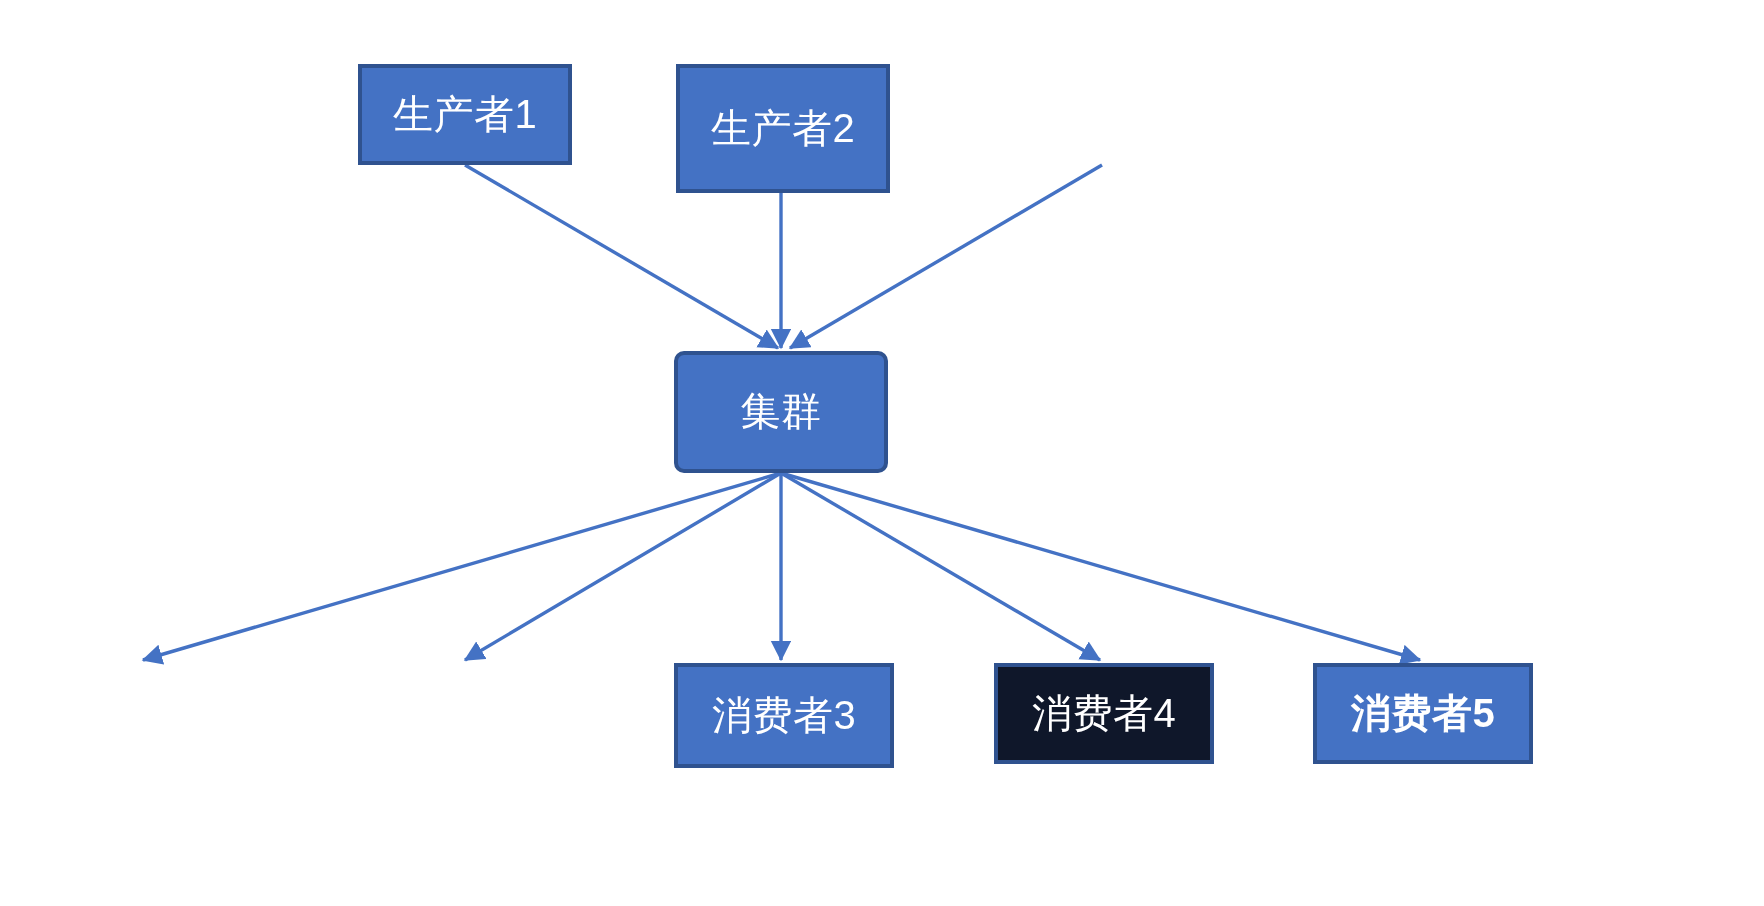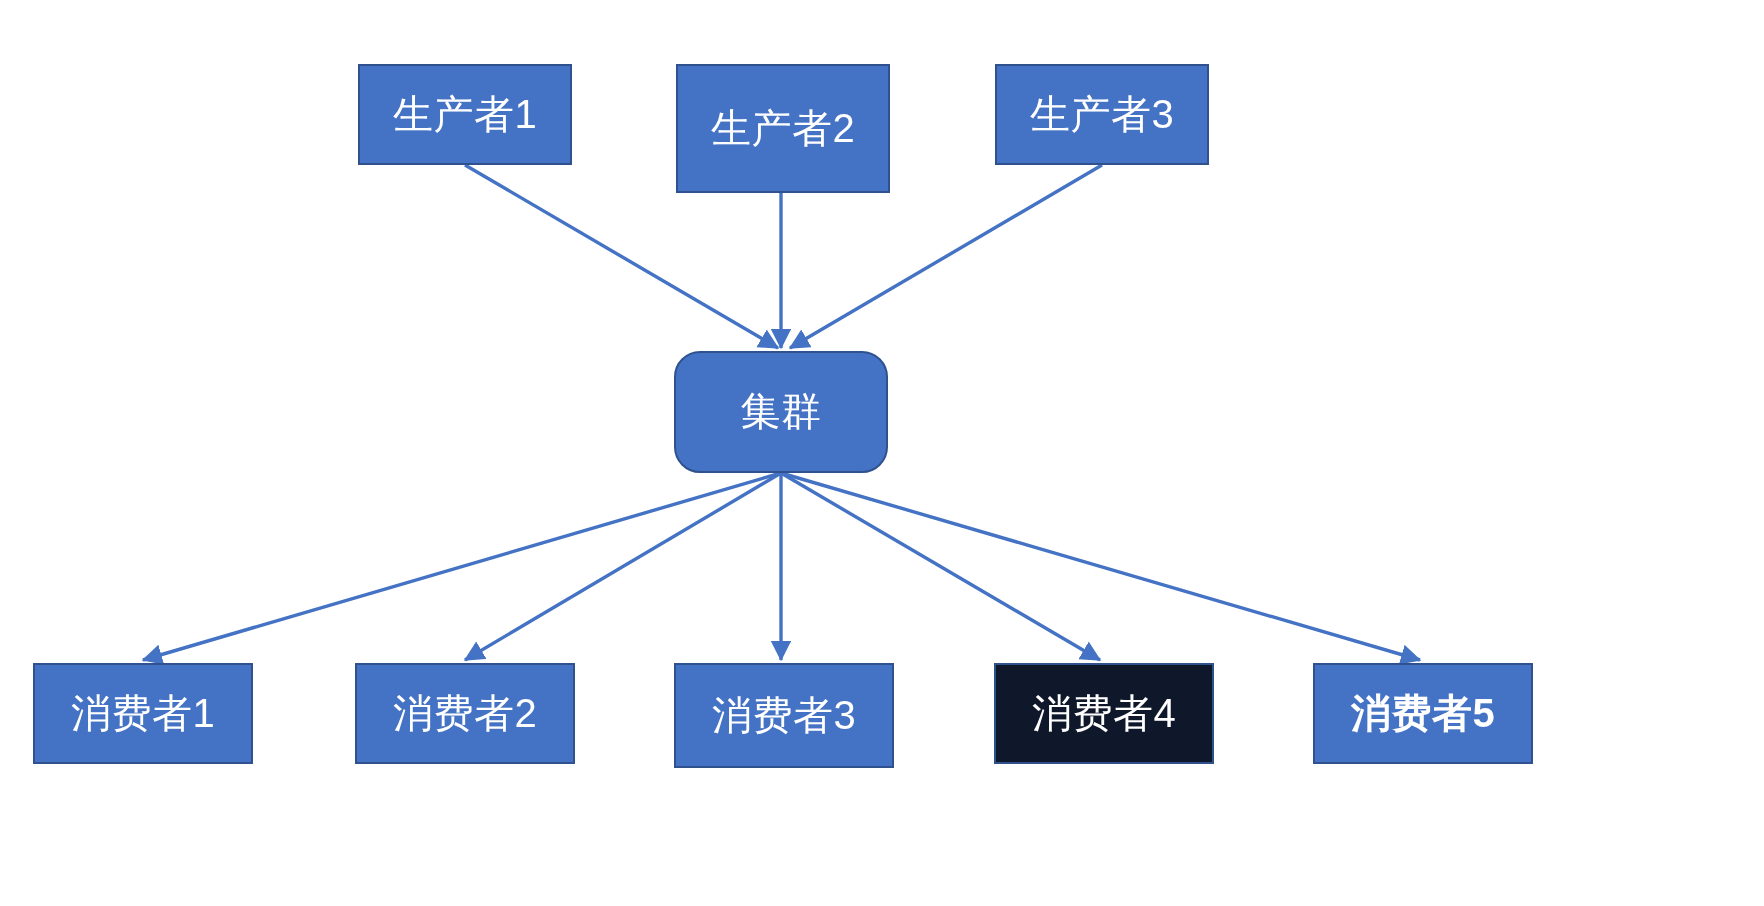--- a/index.html
+++ b/index.html
@@ -26,30 +26,30 @@
     height: 906px;
     pointer-events: none;
   }
   .node {
     position: absolute;
     box-sizing: border-box;
     display: flex;
     align-items: center;
     justify-content: center;
     background: #4472C4;
-    border: 2px solid #84cc16;
+    border: 4px solid #84cc16;
     color: #FFFFFF;
     font-size: 40px;
     line-height: 1;
     letter-spacing: 0.5px;
     white-space: nowrap;
     z-index: 2;
   }
   .node.rounded {
-    border-radius: 26px;
+    border-radius: 10px;
   }
   .node-label {
     display: block;
     transform: translateY(-1px);
   }
 </style>
 </head>
 <body>
 
 <div id="canvas" style="background: rgb(255, 255, 255);">
@@ -71,34 +71,25 @@
         <line x1="781" y1="473" x2="1420" y2="660" stroke="#4472C4" marker-end="url(#arrowhead)"></line>
       </g>
   </svg>
 
   <div class="node" style="left: 358px; top: 64px; width: 214px; height: 101px; background: rgb(68, 114, 196); border-color: rgb(47, 82, 143); color: rgb(255, 255, 255);">
     <span class="node-label">生产者1</span>
   </div>
   <div class="node" style="left: 676px; top: 64px; width: 214px; height: 129px; background: rgb(68, 114, 196); border-color: rgb(47, 82, 143); color: rgb(255, 255, 255);">
     <span class="node-label">生产者2</span>
   </div>
-  <div class="node" style="left: 995px; top: 64px; width: 214px; height: 101px; background: rgb(68, 114, 196); border-color: rgb(47, 82, 143); color: rgb(255, 255, 255);">
-    <span class="node-label">生产者3</span>
-  </div>
 
   <div class="node rounded" style="left: 674px; top: 351px; width: 214px; height: 122px; background: rgb(68, 114, 196); border-color: rgb(47, 82, 143); color: rgb(255, 255, 255);">
     <span class="node-label">集群</span>
   </div>
 
-  <div class="node" style="left: 33px; top: 663px; width: 220px; height: 101px; background: rgb(68, 114, 196); border-color: rgb(47, 82, 143); color: rgb(255, 255, 255);">
-    <span class="node-label">消费者1</span>
-  </div>
-  <div class="node" style="left: 355px; top: 663px; width: 220px; height: 101px; background: rgb(68, 114, 196); border-color: rgb(47, 82, 143); color: rgb(255, 255, 255);">
-    <span class="node-label">消费者2</span>
-  </div>
   <div class="node" style="left: 674px; top: 663px; width: 220px; height: 105px; background: rgb(68, 114, 196); border-color: rgb(47, 82, 143); color: rgb(255, 255, 255);">
     <span class="node-label">消费者3</span>
   </div>
   <div class="node" style="left: 994px; top: 663px; width: 220px; height: 101px; background: #0f172a; border-color: rgb(47, 82, 143); color: rgb(255, 255, 255);">
     <span class="node-label">消费者4</span>
   </div>
   <div class="node" style="left: 1313px; top: 663px; width: 220px; height: 101px; background: rgb(68, 114, 196); border-color: rgb(47, 82, 143); color: rgb(255, 255, 255); font-weight: bold;">
     <span class="node-label">消费者5</span>
   </div>
 

